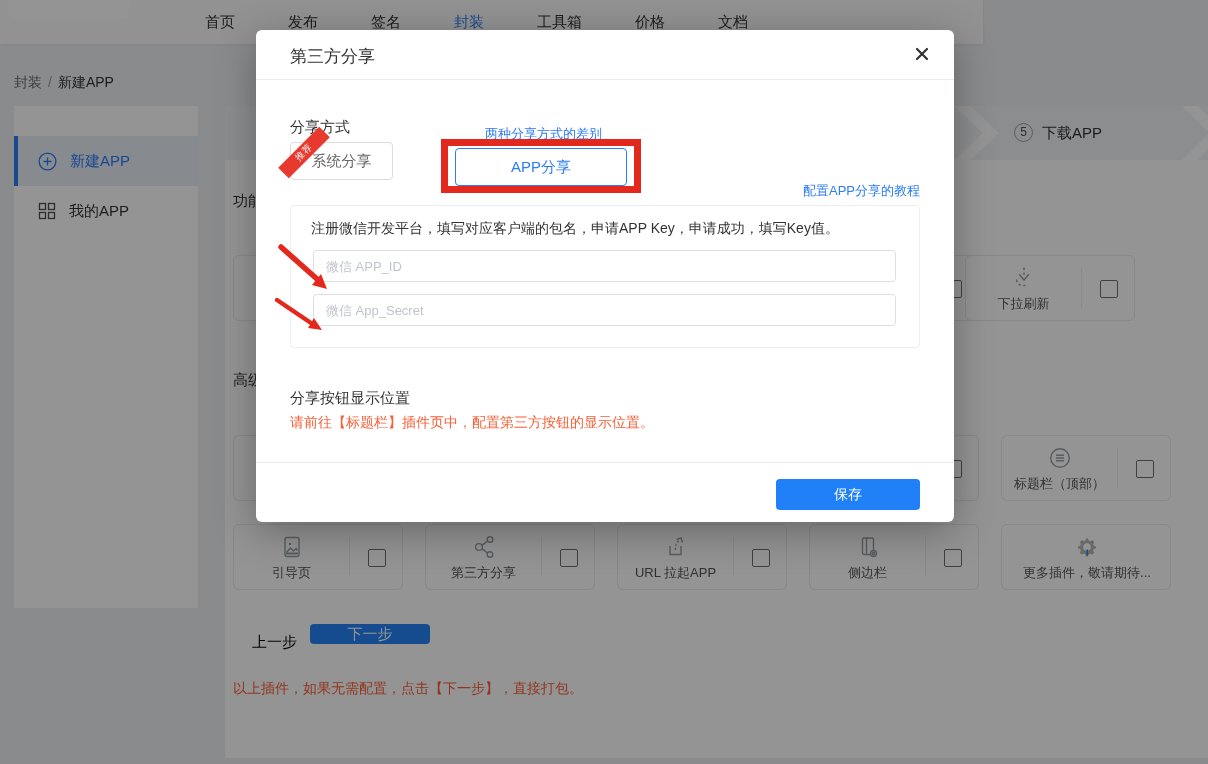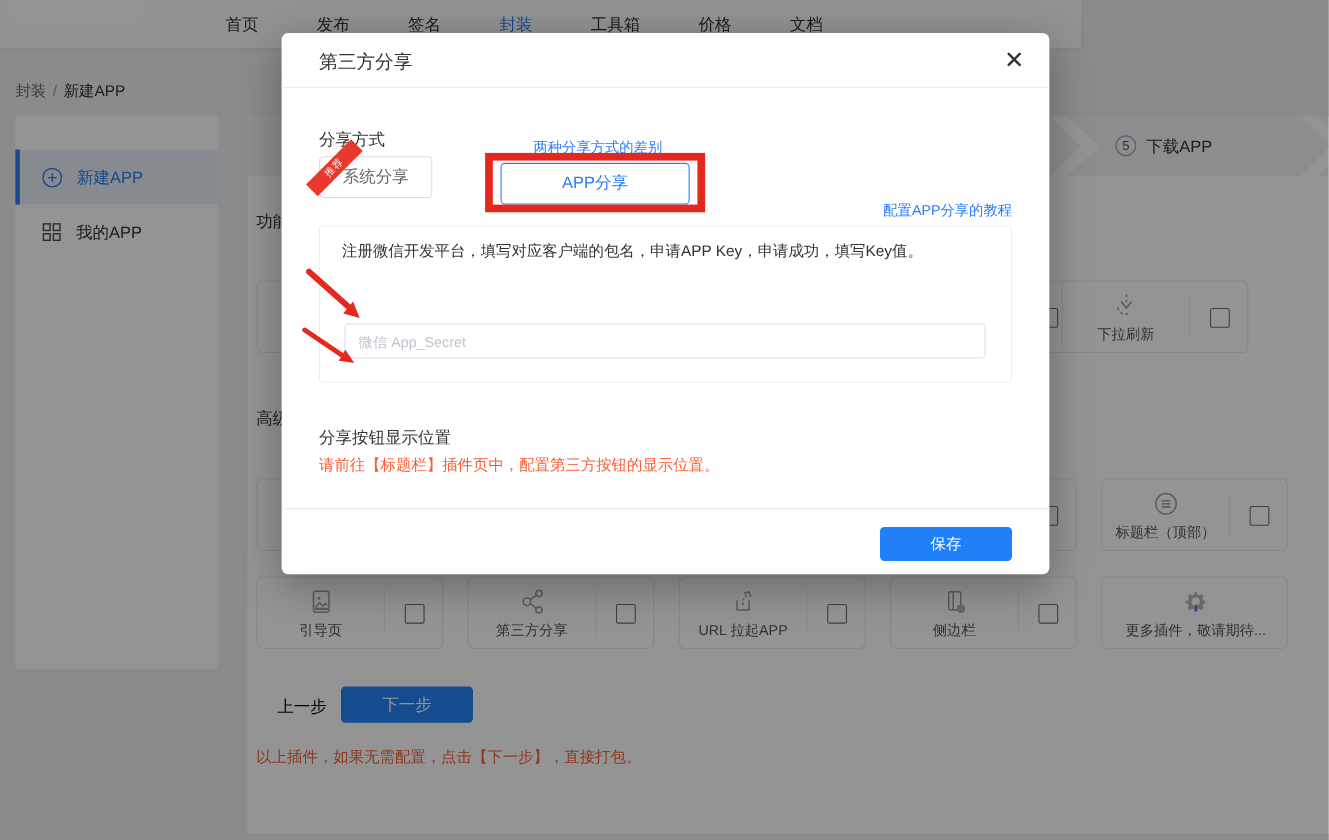--- a/index.html
+++ b/index.html
@@ -32,21 +32,21 @@
   .section-label { font-size:15px; color:#333; }
   .pcard { position:absolute; width:170px; height:66px; border:1px solid #e8eaed; border-radius:6px; background:#fff; cursor:pointer; }
   .pcard .vdiv { position:absolute; left:115px; top:12px; bottom:12px; width:1px; background:#ececec; }
   .pcard .cbox { position:absolute; left:134px; top:24px; width:18px; height:18px; border:1.5px solid #6e6e6e; border-radius:2px; background:#fff; }
   .pcard .icn { position:absolute; left:0; top:9px; width:115px; height:26px; display:flex; justify-content:center; align-items:center; }
   .pcard .lbl { position:absolute; left:0; top:39px; width:115px; text-align:center; font-size:13px; color:#555; white-space:nowrap; }
   .pcard.wide .icn { width:170px; }
   .pcard.wide .lbl { width:170px; }
 
   .prev-link { position:absolute; left:27px; top:527px; font-size:15px; color:#000000; cursor:pointer; }
-  .next-btn { position:absolute; left:85px; top:518px; width:120px; height:33px; background:#2484f7; color:#fff;
+  .next-btn { position:absolute; left:85px; top:518px; width:120px; height:20px; background:#2484f7; color:#fff;
               font-size:15px; border:none; border-radius:4px; cursor:pointer; }
   .plugins-note { position:absolute; left:8px; top:574px; font-size:14px; color:#f95e35; }
 
   
   .overlay { position:absolute; left:0; top:0; width:1208px; height:764px; background:rgba(0,0,0,.42); z-index:30; }
 
   
   .modal { position:absolute; left:256px; top:30px; width:698px; height:492px; background:#fff; border-radius:6px;
            z-index:40; box-shadow:0 10px 40px rgba(0,0,0,.3); }
   .m-header { position:absolute; left:0; top:0; right:0; height:50px; border-bottom:1px solid #ebebeb; }
@@ -63,21 +63,21 @@
               background:#fff; font-size:15px; color:#2b7cf6; text-align:center; line-height:36px; cursor:pointer; }
   .m-tutlink { position:absolute; right:34px; top:152px; font-size:13px; color:#2b7cf6; cursor:pointer; }
   .m-panel { position:absolute; left:34px; top:175px; width:630px; height:143px; border:1px solid #ebeef5; border-radius:4px; }
   .m-instr { position:absolute; left:20px; top:14px; font-size:14px; color:#333; white-space:nowrap; }
   .m-input { position:absolute; left:22px; width:583px; height:32px; border:1px solid #dcdfe6; border-radius:4px;
              padding:0 12px; font-size:13px; color:#333; font-family:"Liberation Sans",sans-serif; outline:none; }
   .m-input::placeholder { color:#c0c4cc; }
   .m-poslabel { position:absolute; left:34px; top:359px; font-size:15px; color:#333; }
   .m-posnote { position:absolute; left:34px; top:384px; font-size:14px; color:#f95e35; }
   .m-footer { position:absolute; left:0; right:0; bottom:0; height:60px; border-top:1px solid #ececec; }
-  .m-save { position:absolute; right:34px; top:16px; width:120px; height:31px; background:#2080f7; color:#fff;
+  .m-save { position:absolute; right:34px; top:16px; width:144px; height:31px; background:#2080f7; color:#fff;
             border:none; border-radius:4px; font-size:14px; cursor:pointer;margin-left:10px; }
 
   .annotations { position:absolute; left:0; top:0; z-index:50; pointer-events:none; }
   svg.ico { display:block; }
 </style>
 </head>
 <body>
 
 <div class="topnav">
   <div class="logo-blob"></div>
@@ -277,20 +277,21 @@
     <span>系统分享</span>
   </div>
 
   <div class="m-redrect"></div>
   <div class="m-appbtn">APP分享</div>
 
   <div class="m-tutlink">配置APP分享的教程</div>
 
   <div class="m-panel">
     <div class="m-instr">注册微信开发平台，填写对应客户端的包名，申请APP Key，申请成功，填写Key值。</div>
+    <input class="m-input" style="top: 44px;" placeholder="微信 APP_ID">
     <input class="m-input" style="top: 88px;" placeholder="微信 App_Secret">
   </div>
 
   <div class="m-poslabel">分享按钮显示位置</div>
   <div class="m-posnote">请前往【标题栏】插件页中，配置第三方按钮的显示位置。</div>
 
   <div class="m-footer">
     <button class="m-save">保存</button>
   </div>
 </div>

